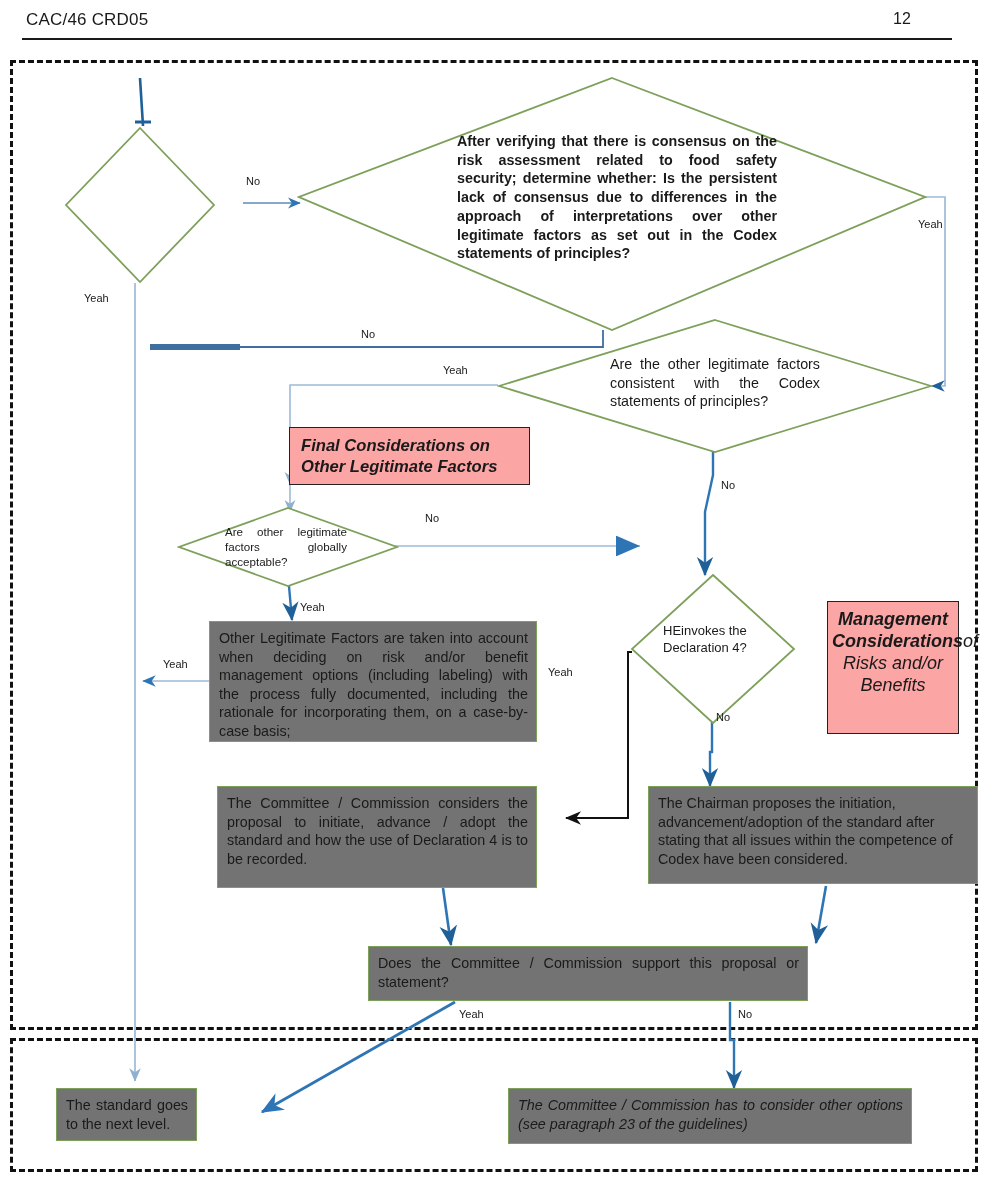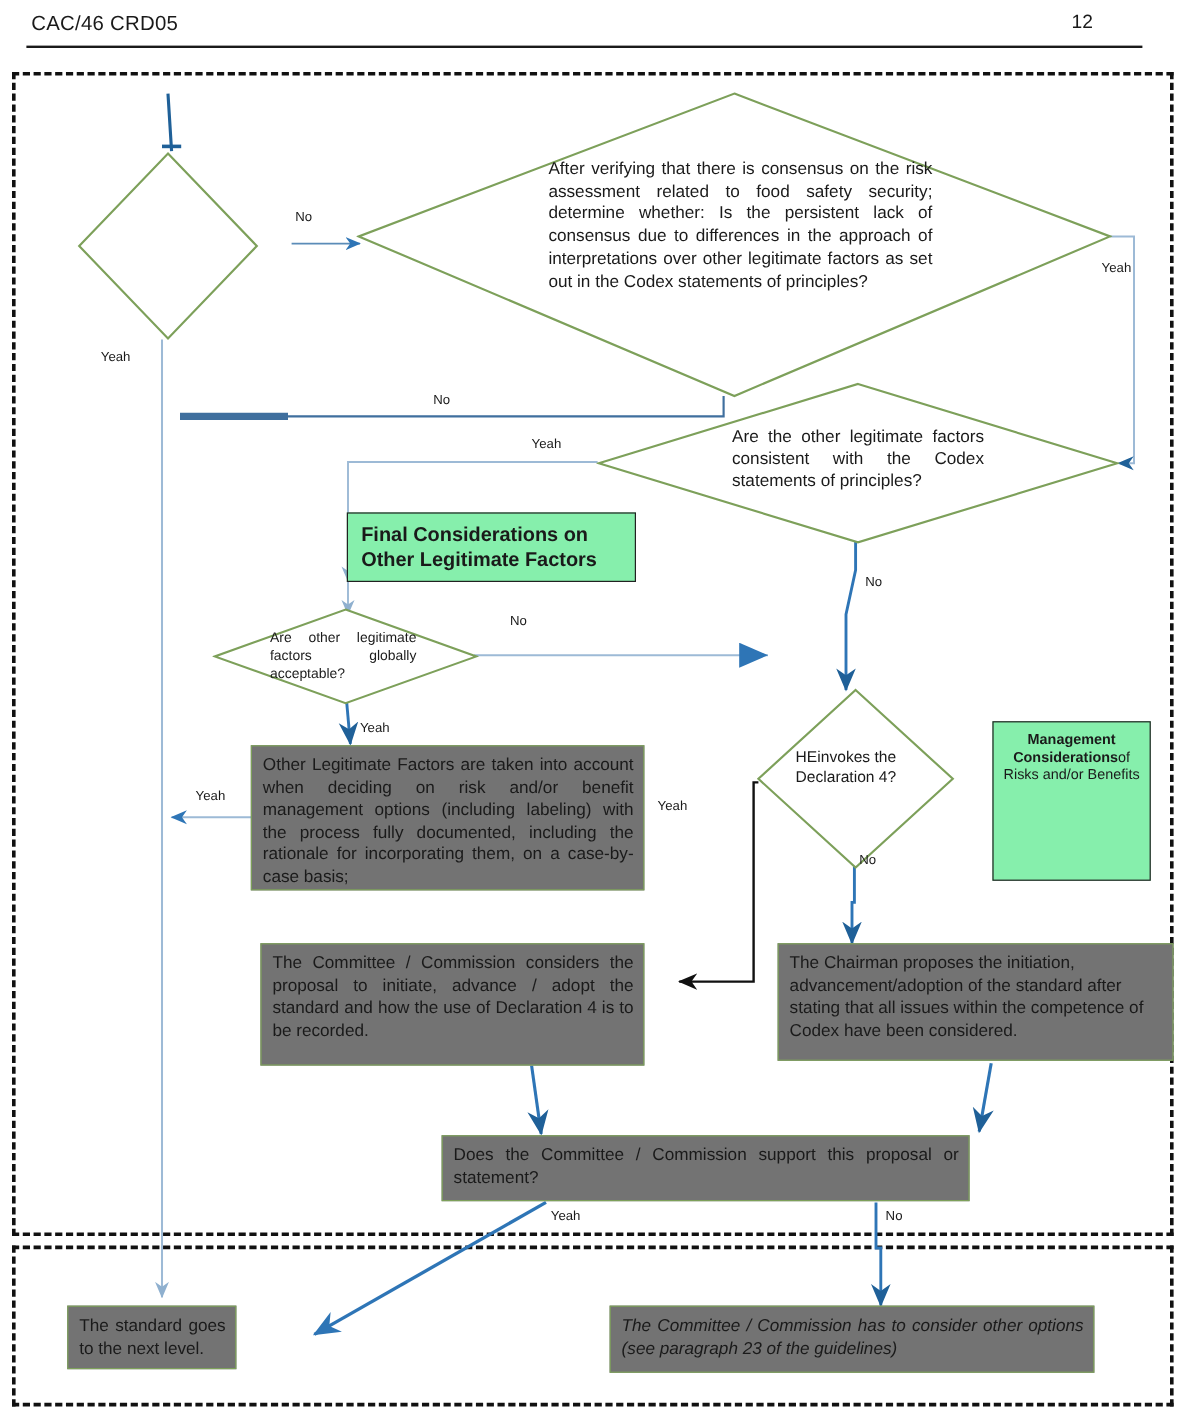--- a/index.html
+++ b/index.html
@@ -16,22 +16,22 @@
   #panel-outcome{left:10px;top:1038px;width:968px;height:134px;}
   
   .diamond{position:absolute;}
   .diamond svg{position:absolute;left:0;top:0;}
   .diamond .dtext{position:absolute;box-sizing:border-box;font-size:13.5px;line-height:1.22;
                   text-align:justify;text-justify:inter-word;}
   .pbox{position:absolute;box-sizing:border-box;background:#737373;
         border:1.4px solid #7da05a;padding:7px 8px 7px 9px;
         font-size:14.3px;line-height:1.30;text-align:justify;text-justify:inter-word;}
   .pbox.plain-align{text-align:left;}
-  .kbox{position:absolute;box-sizing:border-box;background:#86efac;border:1.6px solid #222;
-        font-weight:bold;}
+  .kbox{position:absolute;box-sizing:border-box;background:#fca5a5;border:1.6px solid #222;
+        font-weight:bold;font-style:italic;}
   
   .elabel{position:absolute;font-size:11px;color:#1a1a1a;white-space:nowrap;}
   
   #edges{position:absolute;left:0;top:0;width:991px;height:1180px;pointer-events:none;}
 </style>
 </head>
 <body>
 
 <div id="header">
   <div class="doc-id">CAC/46 CRD05</div>
@@ -114,21 +114,21 @@
    down into other-options box --&gt;
   <path d="M730,1002 L730,1040 L734,1040 L734,1088" stroke="#2e75b6" stroke-width="2.4" fill="none" marker-end="url(#ah-db)"></path>
 </svg>
 
 <div class="diamond" id="d1" style="left:64px;top:126px;width:152px;height:158px;">
   <svg width="152" height="158" viewBox="0 0 152 158" xmlns="http://www.w3.org/2000/svg">
     <polygon points="76,2 150,79 76,156 2,79" fill="#fff" stroke="#7da05a" stroke-width="1.8"></polygon>
   </svg>
 </div>
 
-<div class="diamond" id="d2" style="left:297px;top:76px;width:630px;height:256px;">
+<div class="diamond" id="d2" style="left:297px;top:76px;width:630px;height:256px;font-weight:bold;">
   <svg width="630" height="256" viewBox="0 0 630 256" xmlns="http://www.w3.org/2000/svg">
     <polygon points="315,2 628,121 315,254 2,121" fill="#fff" stroke="#7da05a" stroke-width="1.8"></polygon>
   </svg>
   <div class="dtext" style="left:160px;top:56px;width:320px;font-size:14.3px;line-height:1.31;">After verifying that there is consensus on the risk assessment related to food safety security; determine whether: Is the persistent lack of consensus due to differences in the approach of interpretations over other legitimate factors as set out in the Codex statements of principles?</div>
 </div>
 
 <div class="diamond" id="d3" style="left:497px;top:318px;width:436px;height:136px;">
   <svg width="436" height="136" viewBox="0 0 436 136" xmlns="http://www.w3.org/2000/svg">
     <polygon points="218,2 434,68 218,134 2,68" fill="#fff" stroke="#7da05a" stroke-width="1.8"></polygon>
   </svg>
@@ -148,21 +148,21 @@
   </svg>
   <div class="dtext" style="left:33px;top:50px;width:112px;font-size:13px;line-height:1.3;text-align:left;">HEinvokes the Declaration 4?</div>
 </div>
 
 <div class="kbox" id="k1" style="left:289px;top:427px;width:241px;height:58px;font-size:16.6px;line-height:1.27;
             display:flex;flex-direction:column;justify-content:center;padding-left:11px;">
   <div>Final Considerations on</div>
   <div>Other Legitimate Factors</div>
 </div>
 
-<div class="kbox" id="k2" style="left:827px;top:601px;width:132px;height:133px;font-size:12px;line-height:1.22;
+<div class="kbox" id="k2" style="left:827px;top:601px;width:132px;height:133px;font-size:18px;line-height:1.22;
             text-align:center;padding:7px 4px 0 4px;">
   <span>Management Considerations</span><span style="font-weight:normal;">of Risks and/or Benefits</span>
 </div>
 
 <div class="pbox" style="left:209px;top:621px;width:328px;height:121px;">
   <span>Other Legitimate Factors are taken into account when deciding on risk and/or benefit management options (including labeling) with the process fully documented, including the rationale for incorporating them, on a case-by-case basis;</span>
 </div>
 
 <div class="pbox" style="left:217px;top:786px;width:320px;height:102px;">
   <span>The Committee / Commission considers the proposal to initiate, advance / adopt the standard and how the use of Declaration 4 is to be recorded.</span>

